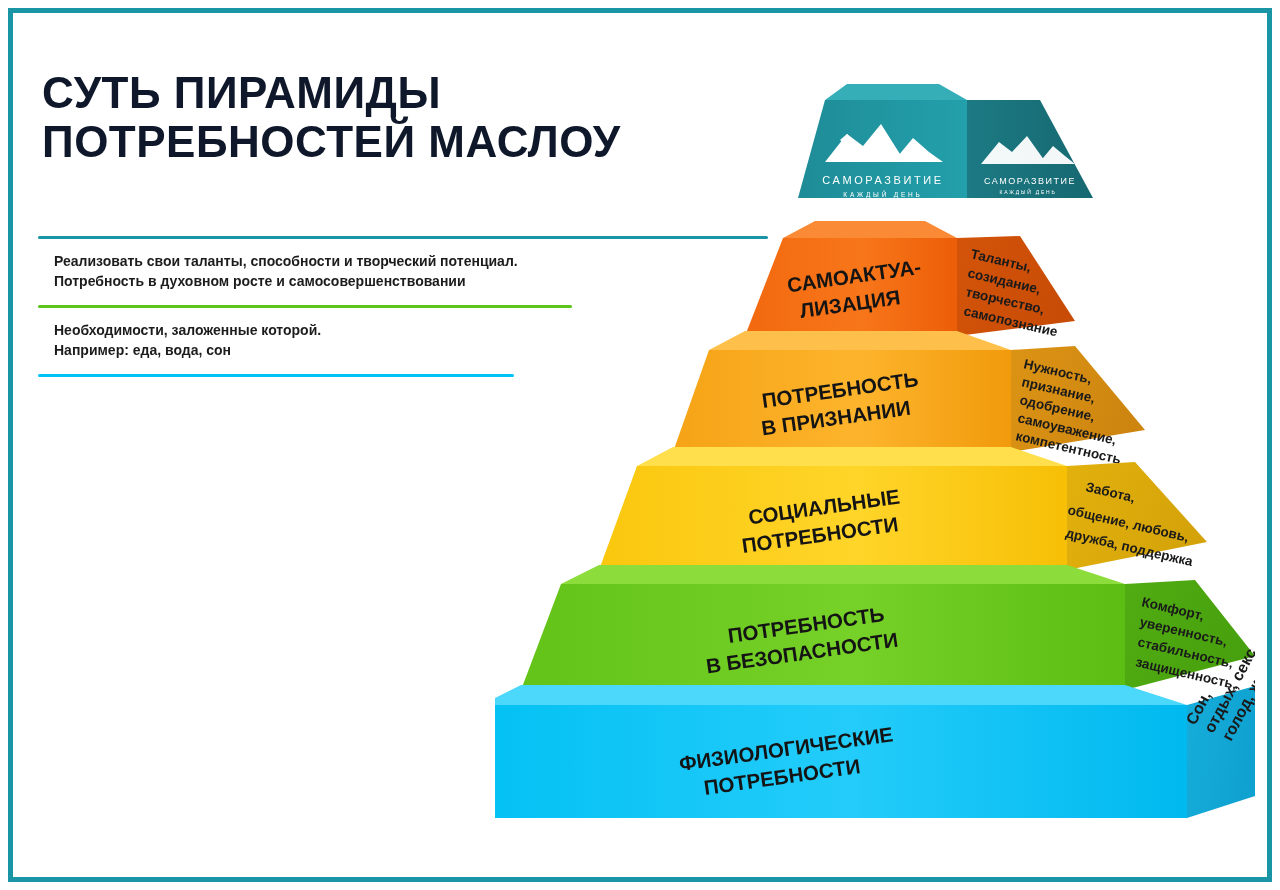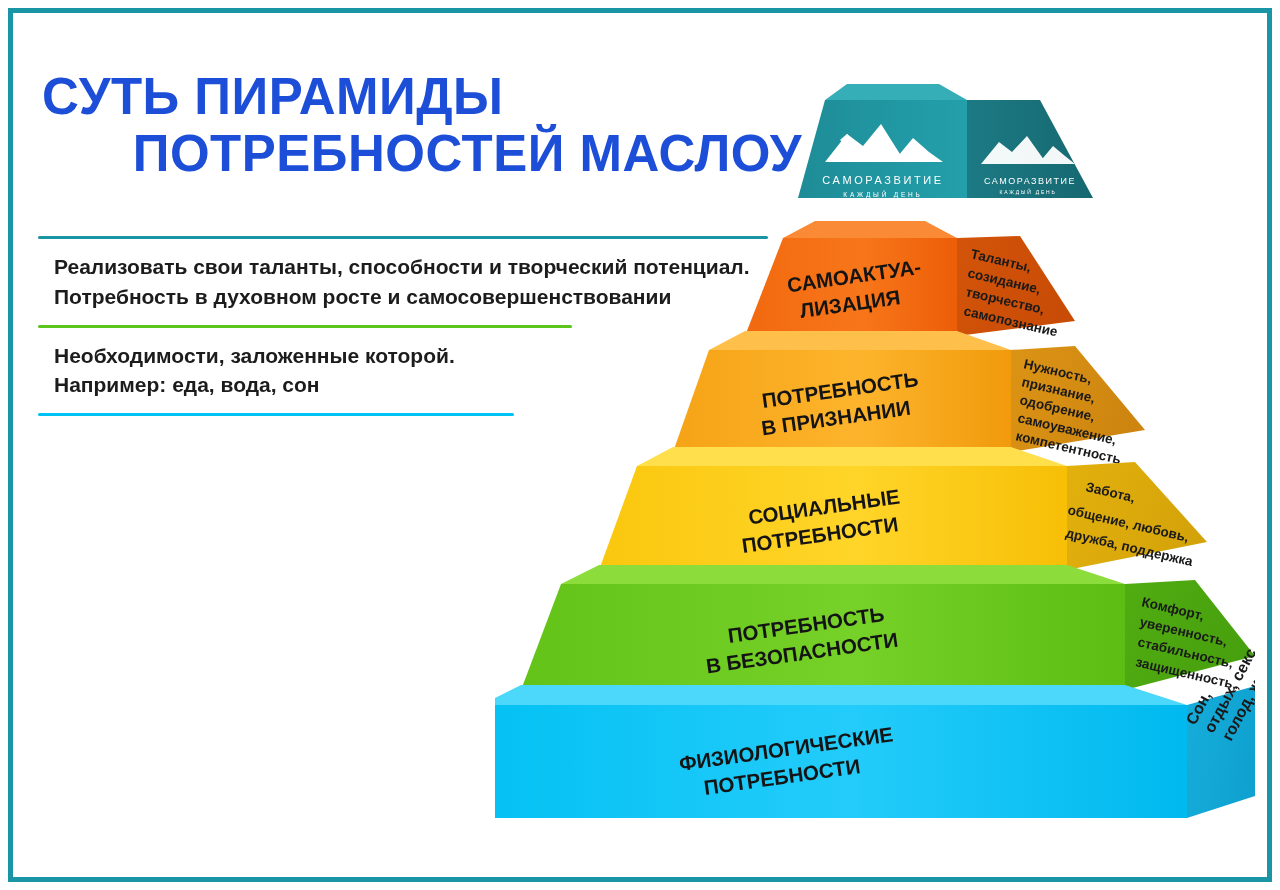--- a/index.html
+++ b/index.html
@@ -29,46 +29,46 @@
     background: transparent;
     pointer-events: none;
   }
 
   
   .title {
     position: absolute;
     left: 42px;
     top: 68px;
     width: 760px;
-    color: #1d4ed8;
+    color: #0f172a;
     font-weight: bold;
-    font-size: 51px;
+    font-size: 44px;
     line-height: 1.12;
     letter-spacing: 0.5px;
     text-transform: uppercase;
     font-family: "Liberation Sans", "DejaVu Sans", sans-serif;
   }
-  .title .l2 { display: block; text-align: right; }
+  .title .l2 { display: block; }
 
   
   .blocks {
     position: absolute;
     left: 38px;
     top: 236px;
     width: 740px;
   }
   .block { position: relative; }
   .block .rule {
     height: 3px;
     border-radius: 2px;
   }
   .block .btext {
     color: #1c1c1c;
     font-weight: bold;
-    font-size: 21px;
+    font-size: 14px;
     line-height: 1.42;
     padding: 13px 0 13px 16px;
     white-space: pre-line;
   }
 
   
   #pyramid {
     position: absolute;
     left: 495px;
     top: 66px;

